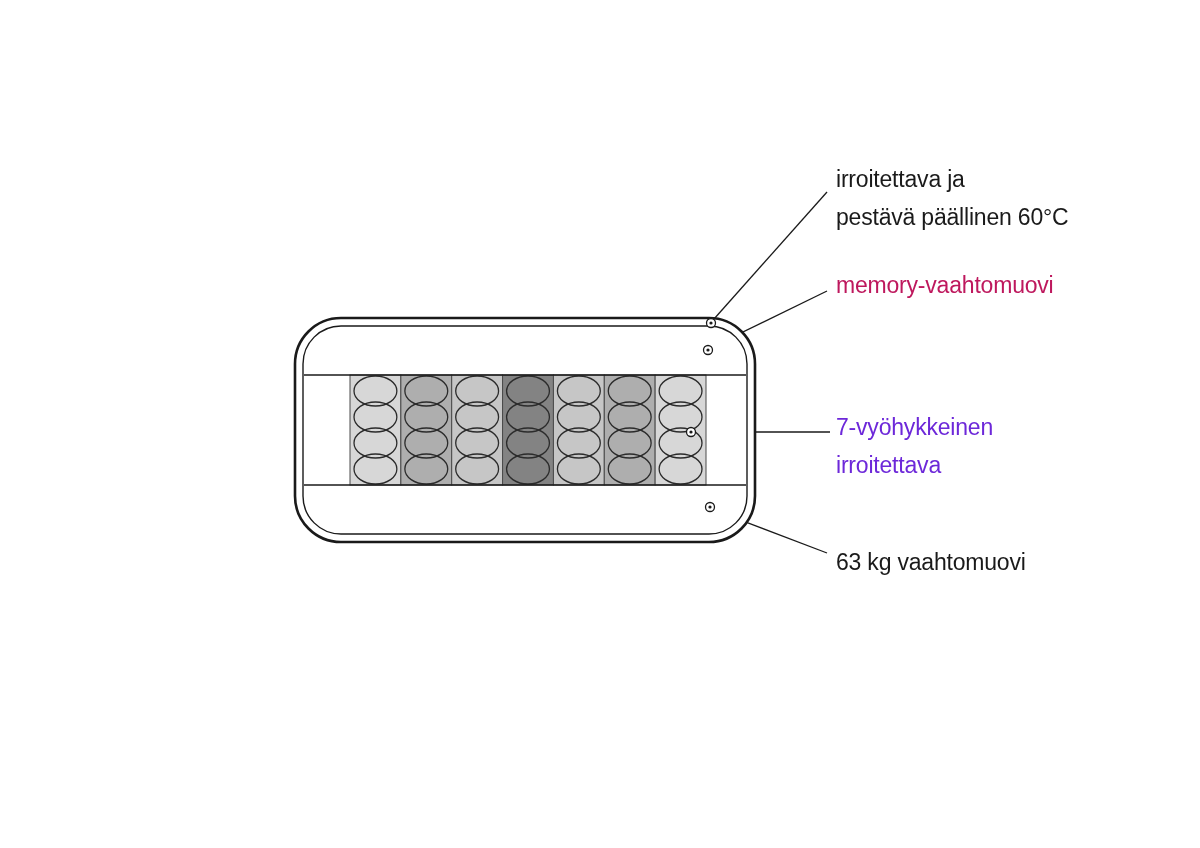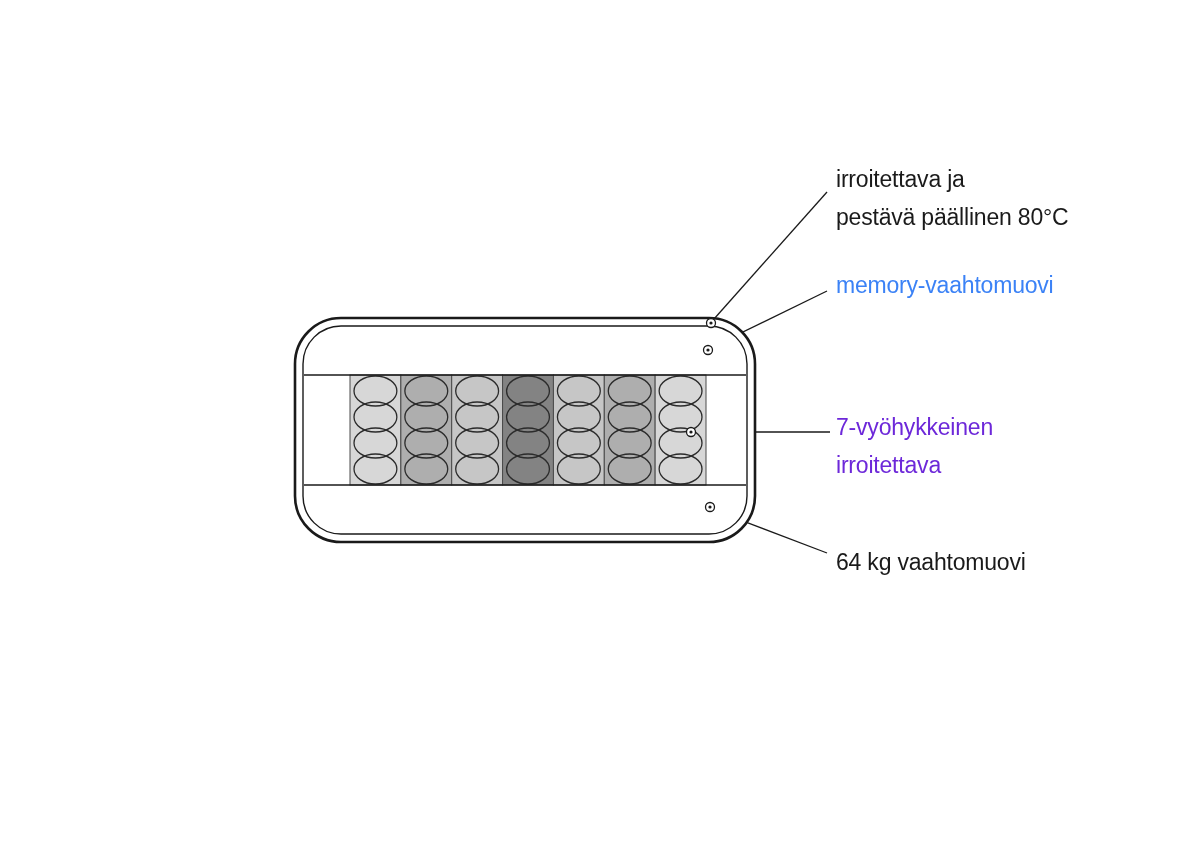--- a/index.html
+++ b/index.html
@@ -89,25 +89,25 @@
       <circle cx="691" cy="432" r="1.6" fill="currentColor"></circle>
     </g>
     <g>
       <circle cx="710" cy="507" r="4.5" fill="#ffffff" stroke="currentColor" stroke-width="1.3"></circle>
       <circle cx="710" cy="507" r="1.6" fill="currentColor"></circle>
     </g>
   </svg>
 
   <div class="label" style="left: 836px; top: 160px; color: rgb(26, 26, 26);">
     <div>irroitettava ja</div>
-    <div>pestävä päällinen 80°C</div>
+    <div>pestävä päällinen 60°C</div>
   </div>
 
-  <div class="label" style="left: 836px; top: 266px; color: #3b82f6;">memory-vaahtomuovi</div>
+  <div class="label" style="left: 836px; top: 266px; color: #be185d;">memory-vaahtomuovi</div>
 
   <div class="label" style="left: 836px; top: 408px; color: #6d28d9;">
     <div>7-vyöhykkeinen</div>
     <div>irroitettava</div>
   </div>
 
-  <div class="label" style="left: 836px; top: 543px; color: rgb(26, 26, 26);">64 kg vaahtomuovi</div>
+  <div class="label" style="left: 836px; top: 543px; color: rgb(26, 26, 26);">63 kg vaahtomuovi</div>
 
 </div>
 
 </body></html>

